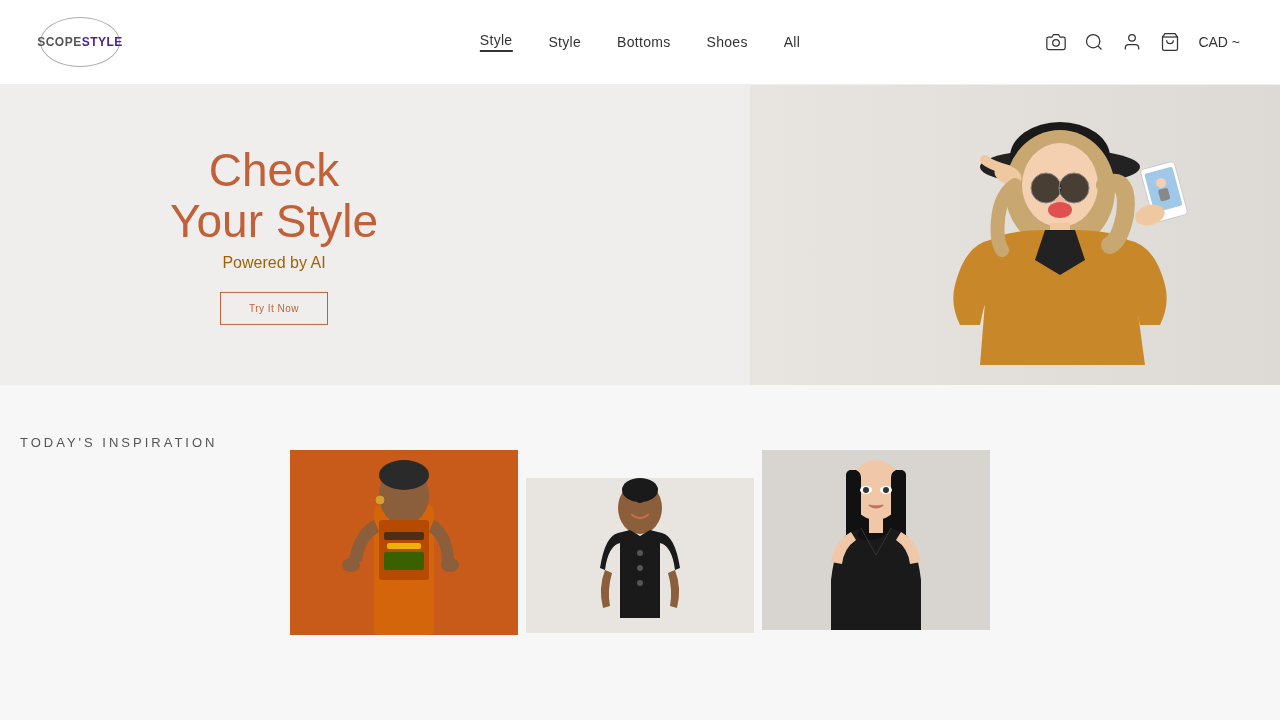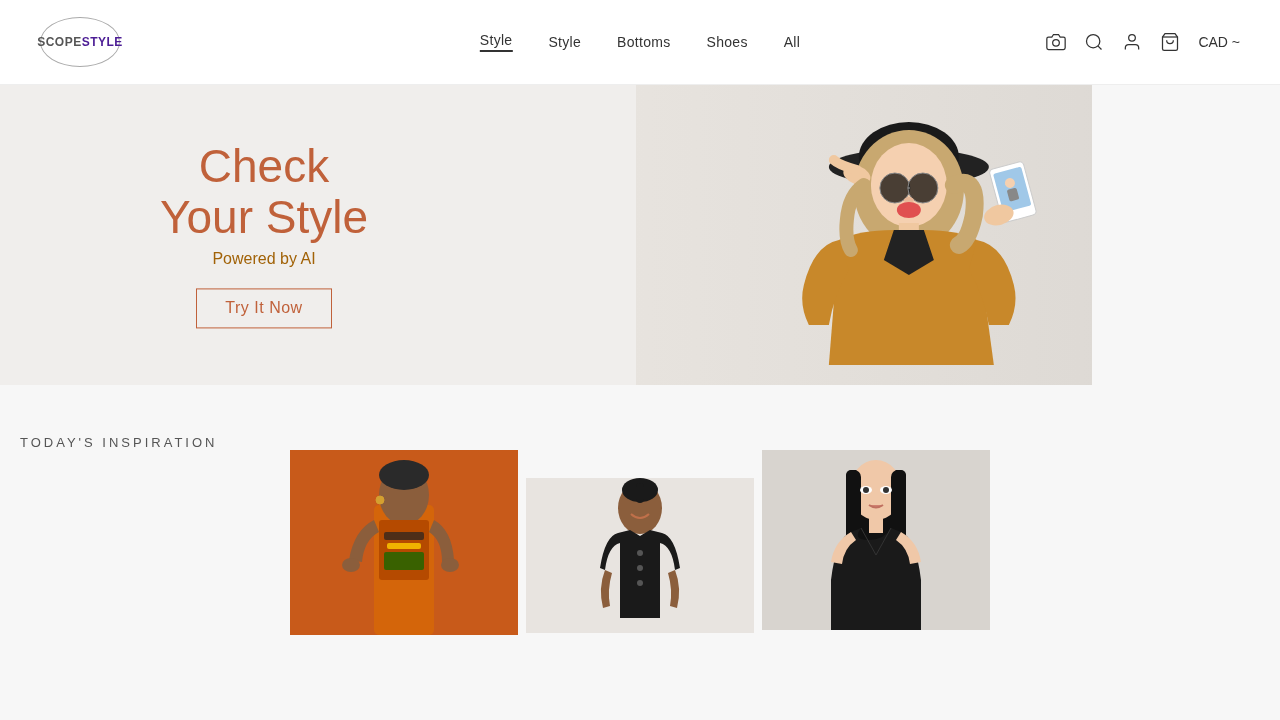--- a/index.html
+++ b/index.html
@@ -85,21 +85,21 @@
       gap: 3px;
       font-size: 14px;
       color: #333;
       cursor: pointer;
       background: none;
       border: none;
     }
 
     
     .hero {
-      width: 1092px;
+      width: 1280px;
       height: 300px;
       background: #f0eeec;
       display: flex;
       align-items: stretch;
       position: relative;
       overflow: hidden;
     }
 
     .hero-left {
       flex: 1;
@@ -136,21 +136,21 @@
       color: #a16207;
       margin-bottom: 20px;
       font-weight: 400;
     }
 
     .hero-cta {
       display: inline-block;
       padding: 10px 28px;
       border: 1.5px solid #c0613a;
       color: #c0613a;
-      font-size: 16px;
+      font-size: 10px;
       background: transparent;
       cursor: pointer;
       letter-spacing: 0.5px;
       text-decoration: none;
     }
 
     .hero-image-area {
       width: 530px;
       background: #e8e5e0;
       position: relative;

